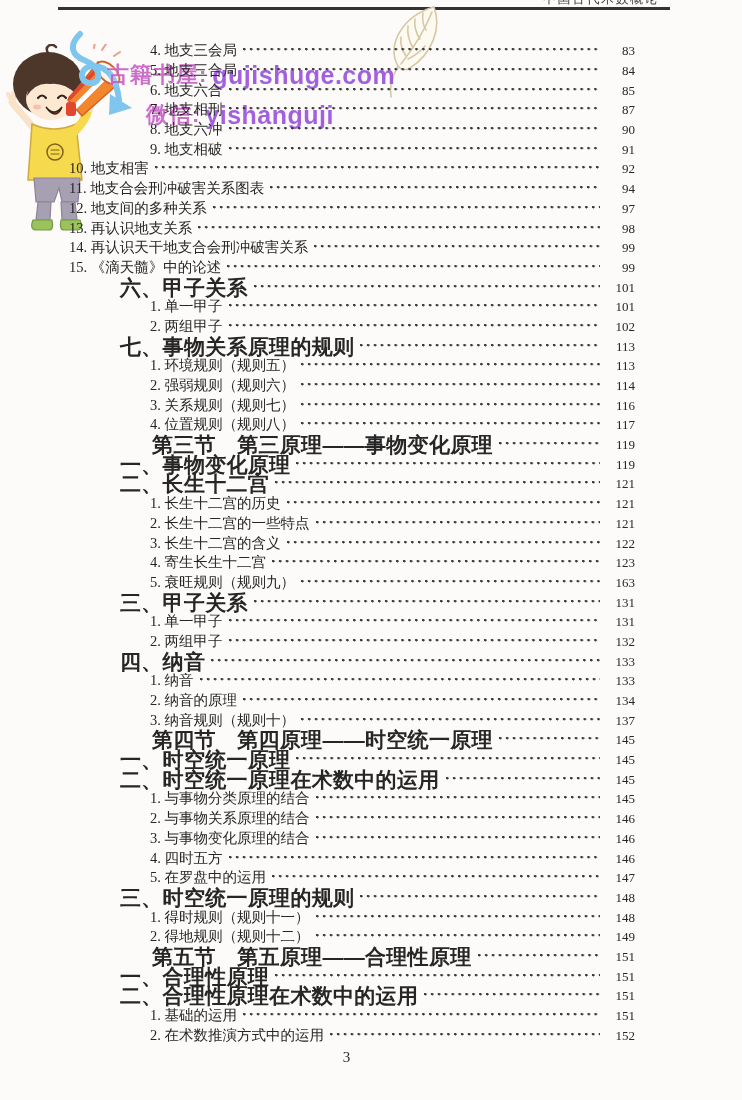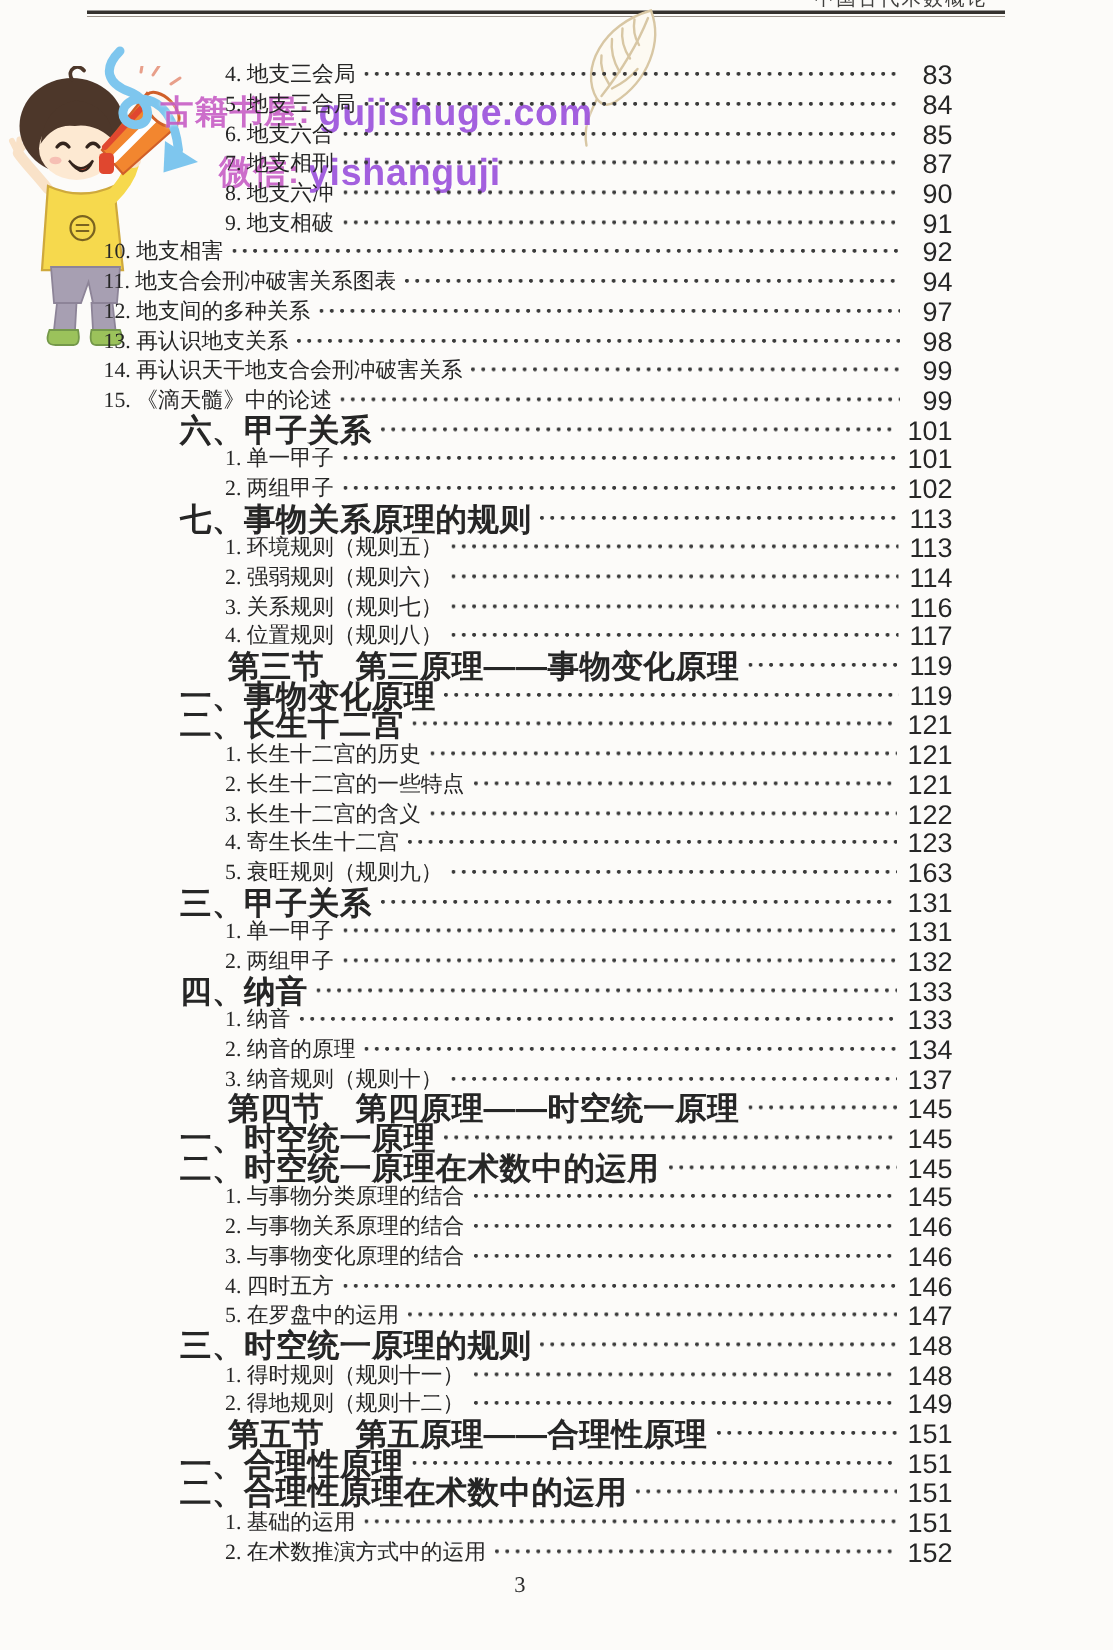--- a/index.html
+++ b/index.html
@@ -22,21 +22,21 @@
   .lvl3 .lab{font-family:"Liberation Serif","DejaVu Serif",serif;font-size:14.5px;}
   .lvl1 .lab,.lvl2 .lab{font-family:"Liberation Sans","DejaVu Sans",sans-serif;
     font-weight:700;font-size:21px;letter-spacing:.3px;}
   .lvl1{padding-left:116px;margin-left:36px;}
   .lvl2{padding-left:120px;}
   .lvl3{padding-left:150px;}
   .lvl3.twodigit{padding-left:69px;}
   .leader{flex:1;height:6px;margin:0 7px 3px 6px;
     background-image:radial-gradient(circle at 1.3px 3.2px,#3a3a3a 1.05px,rgba(0,0,0,0) 1.55px);
     background-size:6.9px 6px;background-repeat:repeat-x;}
-  .pg{font-family:Liberation Sans, sans-serif;font-size:18px;
+  .pg{font-family:Liberation Serif, serif;font-size:13px;
     line-height:17px;min-width:28px;text-align:right;}
 
   
   .footer{position:absolute;left:58px;width:577px;top:1049px;text-align:center;
     font-size:15px;color:#2b2b2b;}
 
   
   .wm{position:absolute;display:flex;align-items:center;opacity:.9;white-space:nowrap;
       font-family:"Liberation Sans","DejaVu Sans",sans-serif;font-weight:700;}
   .wm .cn{color:#c75ec6;font-size:22px;letter-spacing:1px;

